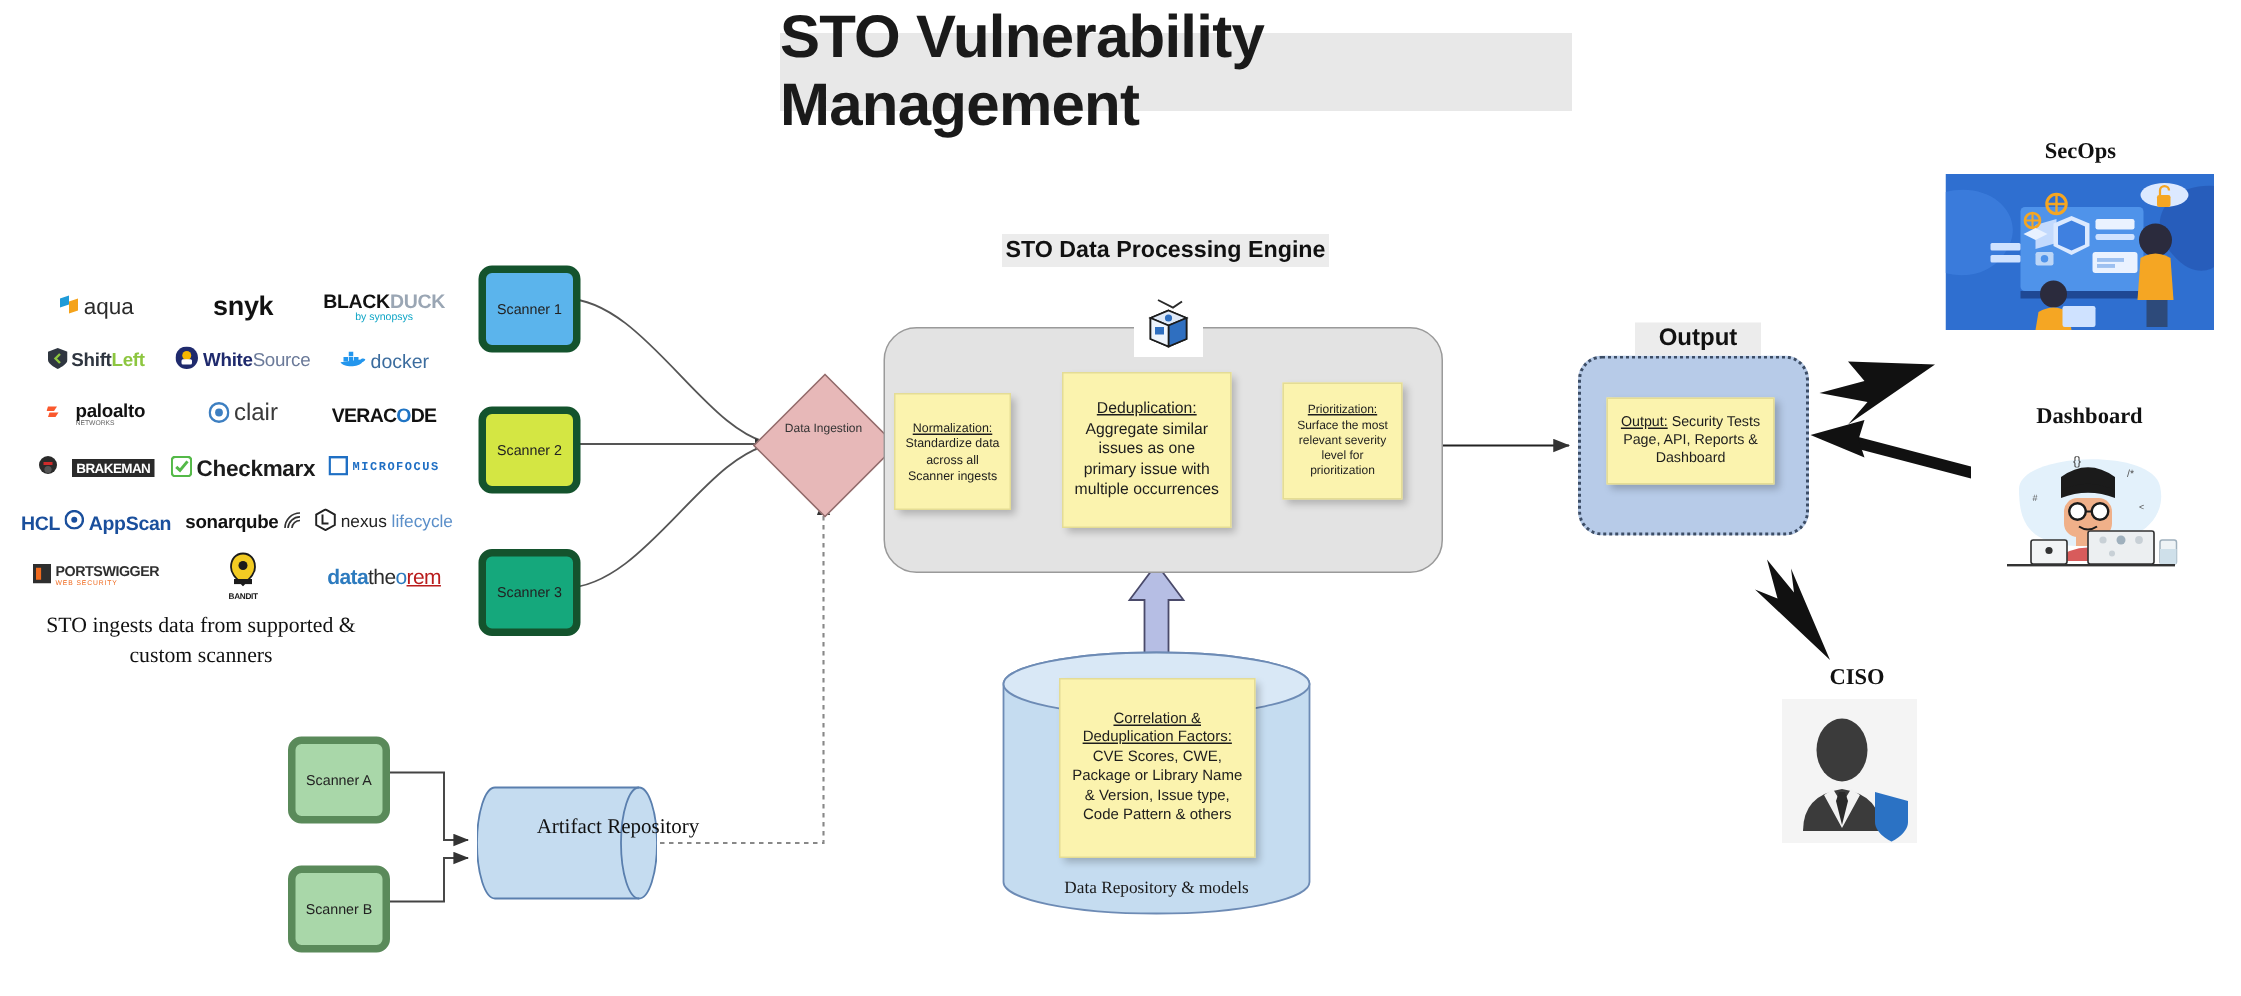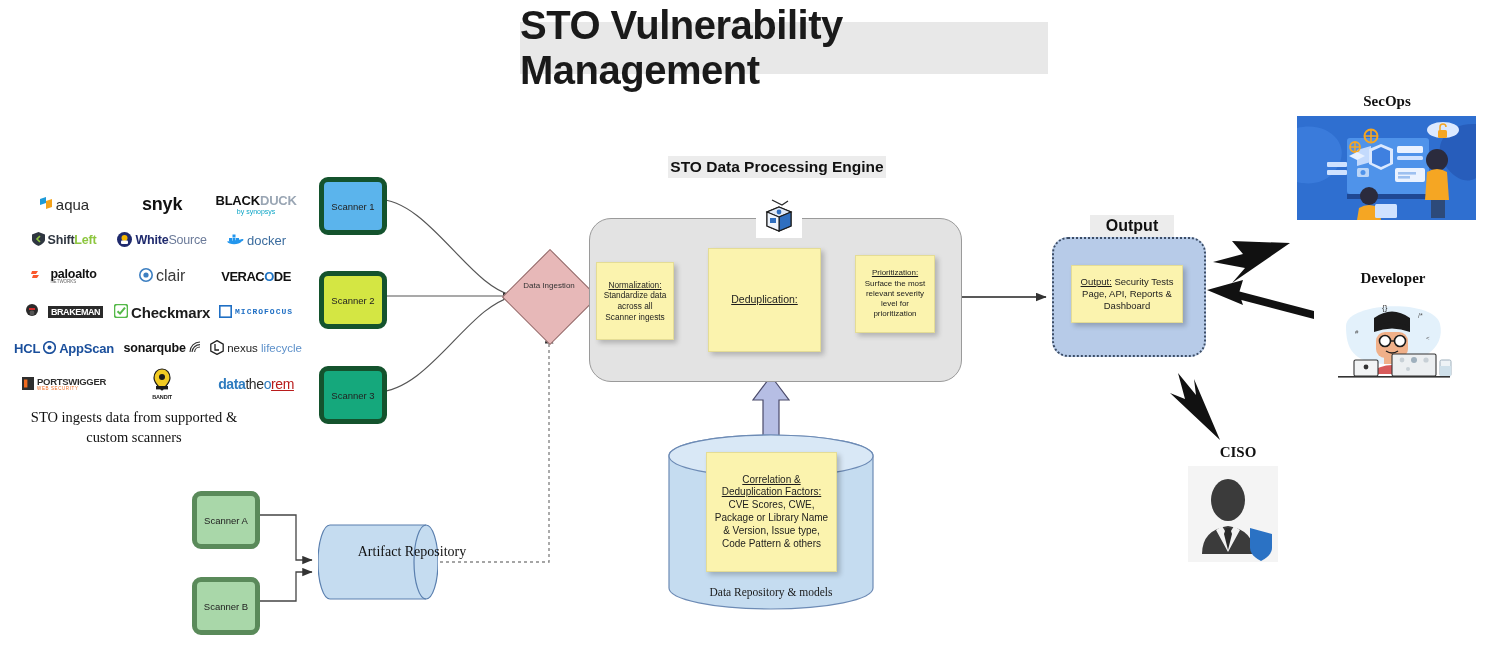--- a/index.html
+++ b/index.html
@@ -380,20 +380,21 @@
     <circle cx="21" cy="15" r="2.4" fill="#2f6fc0"></circle>
   </svg>
 </div>
 
 <div class="abs note" id="note-norm">
   <span class="hd">Normalization:</span>
   <span>Standardize data across all Scanner ingests</span>
 </div>
 <div class="abs note" id="note-dedup">
   <span class="hd">Deduplication:</span>
+  <span>Aggregate similar issues as one primary issue with multiple occurrences</span>
 </div>
 <div class="abs note" id="note-prior">
   <span class="hd">Prioritization:</span>
   <span>Surface the most relevant severity level for prioritization</span>
 </div>
 
 <div class="abs" id="repo-cyl">
   <svg width="206" height="176" viewBox="0 0 206 176">
     <path d="M1 22 A102 21 0 0 1 205 22 V154 A102 21 0 0 1 1 154 z" fill="#c5dcf0" stroke="#6d8bb5" stroke-width="1.2"></path>
     <ellipse cx="103" cy="22" rx="102" ry="21" fill="#d9e8f6" stroke="#6d8bb5" stroke-width="1.2"></ellipse>
@@ -441,21 +442,21 @@
     <path d="M143 14 v-3 a3 3 0 0 1 6 0" fill="none" stroke="#f5a623" stroke-width="1.5"></path>
     <circle cx="140" cy="44" r="11" fill="#2b2b3d"></circle>
     <path d="M130 56 q10 -6 20 0 l2 28 h-24 z" fill="#f5a623"></path>
     <rect x="134" y="84" width="14" height="18" fill="#2d4a7a"></rect>
     <circle cx="72" cy="80" r="9" fill="#2b2b3d"></circle>
     <path d="M62 92 q10 -6 20 0 l2 12 h-24 z" fill="#f5a623"></path>
     <rect x="78" y="88" width="22" height="14" rx="1.5" fill="#cfe2ff"></rect>
   </svg>
 </div>
 
-<div class="abs persona-title" id="dev-title">Developer</div>
+<div class="abs persona-title" id="dev-title">Dashboard</div>
 <div class="abs persona-img" id="dev-img">
   <svg width="141" height="83" viewBox="0 0 141 83">
     <rect width="141" height="83" fill="#ffffff"></rect>
     <path d="M24 30 C24 6 112 2 118 28 C124 54 96 70 62 68 C30 66 24 52 24 30 z" fill="#e3f1fb"></path>
     <text x="60" y="14" font-family="Liberation Sans, sans-serif" font-size="8" fill="#333">{}</text>
     <text x="96" y="22" font-family="Liberation Sans, sans-serif" font-size="7" fill="#555">/*</text>
     <text x="33" y="38" font-family="Liberation Sans, sans-serif" font-size="6" fill="#555">#</text>
     <text x="104" y="44" font-family="Liberation Sans, sans-serif" font-size="6" fill="#555">&lt;</text>
     <rect x="54" y="36" width="32" height="26" rx="9" fill="#f0b089"></rect>
     <path d="M52 30 q18 -12 36 0 l0 6 q-18 -7 -36 0 z" fill="#1b1b1b"></path>

